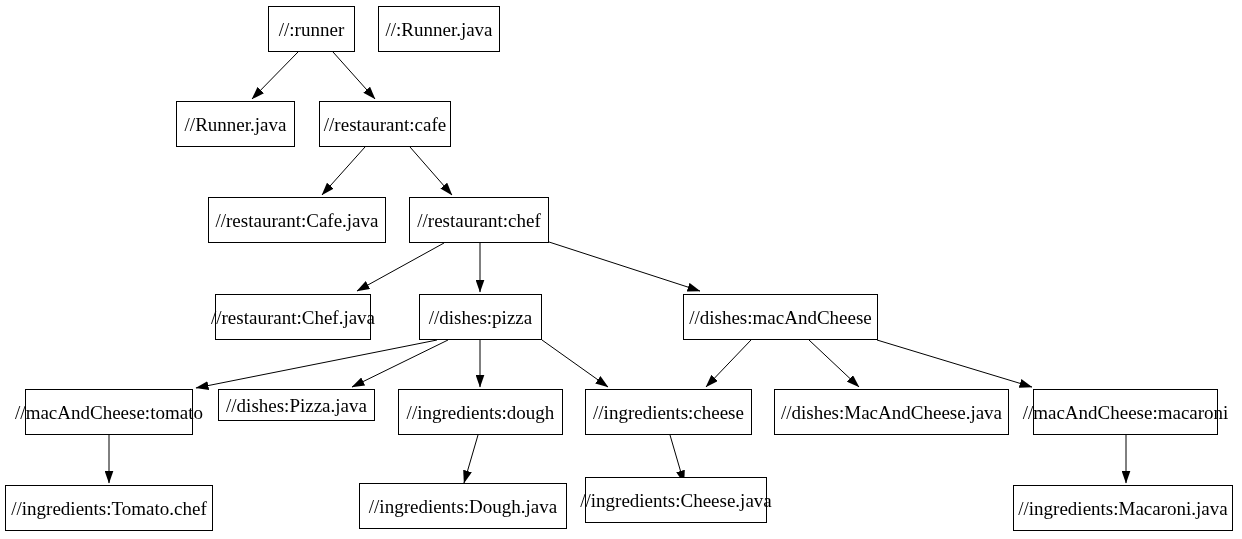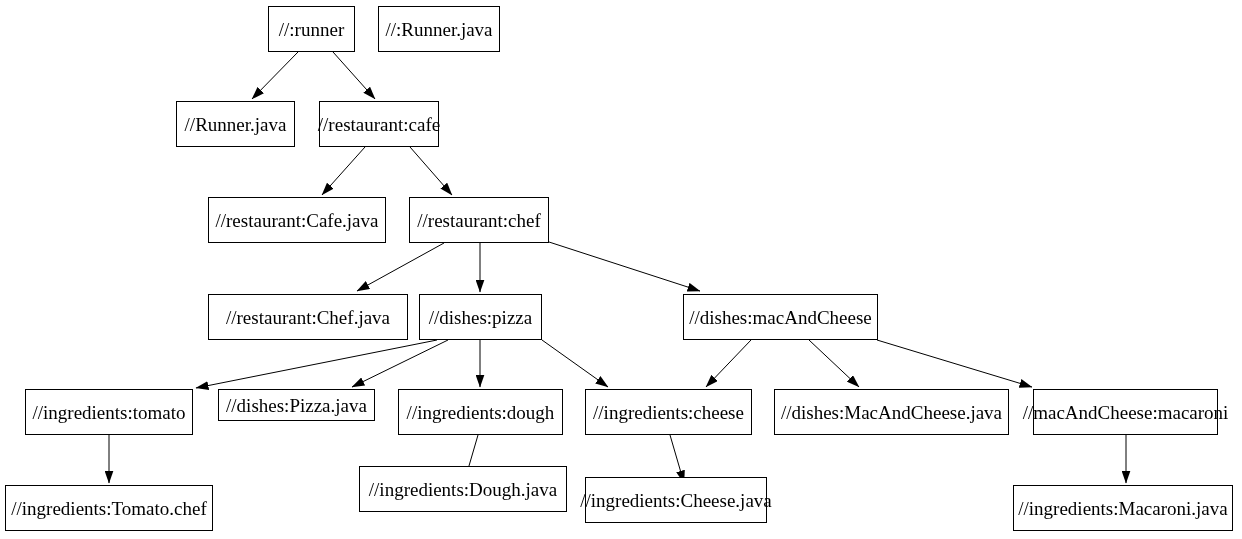--- a/index.html
+++ b/index.html
@@ -64,60 +64,60 @@
 
   <div class="node" style="left:378px; top:6px;   width:122px; height:46px">
       <span>//:Runner.java</span>
     </div>
   <div class="node" style="left:268px; top:6px;   width:87px;  height:46px">
       <span>//:runner</span>
     </div>
   <div class="node" style="left:176px; top:101px; width:119px; height:46px">
       <span>//Runner.java</span>
     </div>
-  <div class="node" style="left:319px; top:101px; width:120px; height:46px">
+  <div class="node" style="left:319px; top:101px; width:132px; height:46px">
       <span>//restaurant:cafe</span>
     </div>
   <div class="node" style="left:409px; top:197px; width:140px; height:46px">
       <span>//restaurant:chef</span>
     </div>
   <div class="node" style="left:208px; top:197px; width:178px; height:46px">
       <span>//restaurant:Cafe.java</span>
     </div>
-  <div class="node" style="left:208px; top:294px; width:200px; height:46px">
+  <div class="node" style="left:215px; top:294px; width:156px; height:46px">
       <span>//restaurant:Chef.java</span>
     </div>
   <div class="node" style="left:419px; top:294px; width:123px; height:46px">
       <span>//dishes:pizza</span>
     </div>
   <div class="node" style="left:683px; top:294px; width:195px; height:46px">
       <span>//dishes:macAndCheese</span>
     </div>
   <div class="node" style="left:25px;  top:389px; width:168px; height:46px">
-      <span>//ingredients:tomato</span>
+      <span>//macAndCheese:tomato</span>
     </div>
   <div class="node" style="left:218px; top:389px; width:157px; height:32px">
       <span>//dishes:Pizza.java</span>
     </div>
   <div class="node" style="left:585px; top:389px; width:167px; height:46px">
       <span>//ingredients:cheese</span>
     </div>
   <div class="node" style="left:398px; top:389px; width:165px; height:46px">
       <span>//ingredients:dough</span>
     </div>
   <div class="node" style="left:774px; top:389px; width:235px; height:46px">
       <span>//dishes:MacAndCheese.java</span>
     </div>
   <div class="node" style="left:1033px;top:389px; width:185px; height:46px">
       <span>//macAndCheese:macaroni</span>
     </div>
   <div class="node" style="left:5px;   top:485px; width:208px; height:46px">
       <span>//ingredients:Tomato.chef</span>
     </div>
-  <div class="node" style="left:359px; top:466px; width:208px; height:46px">
+  <div class="node" style="left:359px; top:483px; width:208px; height:46px">
       <span>//ingredients:Dough.java</span>
     </div>
   <div class="node" style="left:585px; top:477px; width:182px; height:46px">
       <span>//ingredients:Cheese.java</span>
     </div>
   <div class="node" style="left:1013px;top:485px; width:220px; height:46px">
       <span>//ingredients:Macaroni.java</span>
     </div>
 
 </div>

